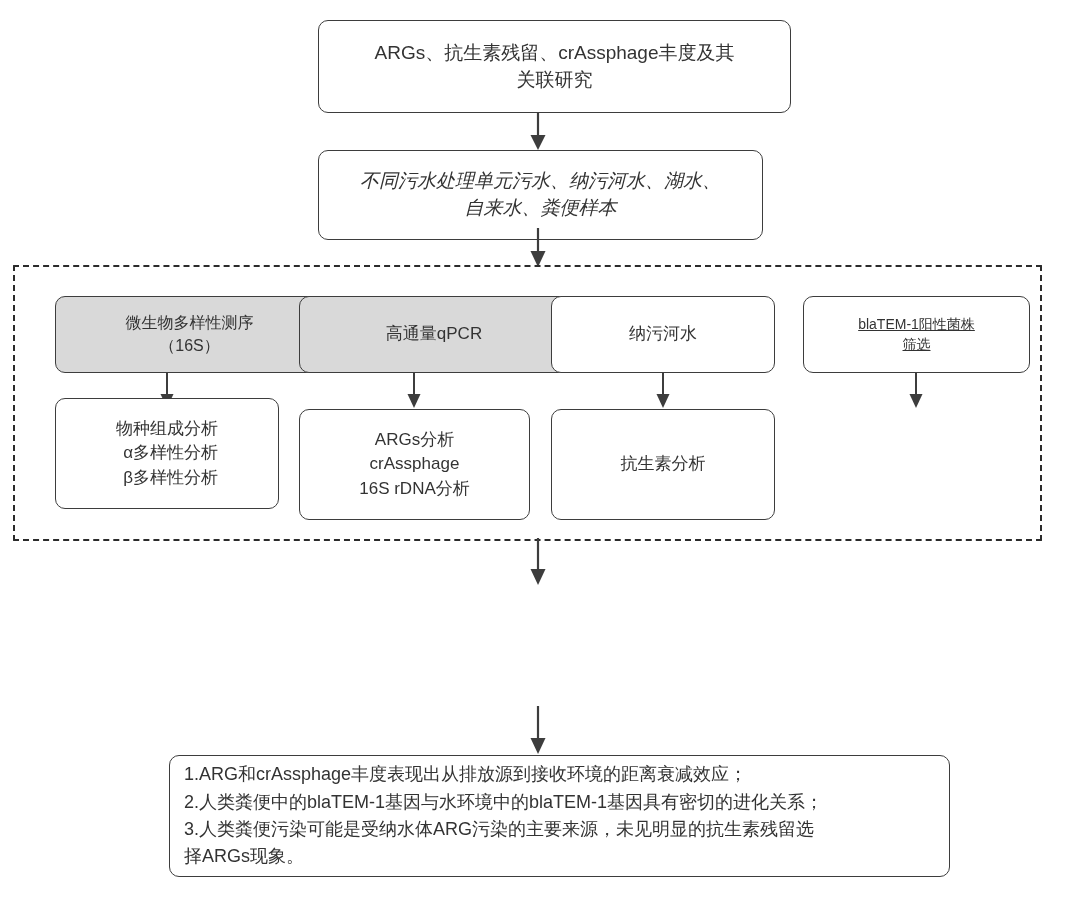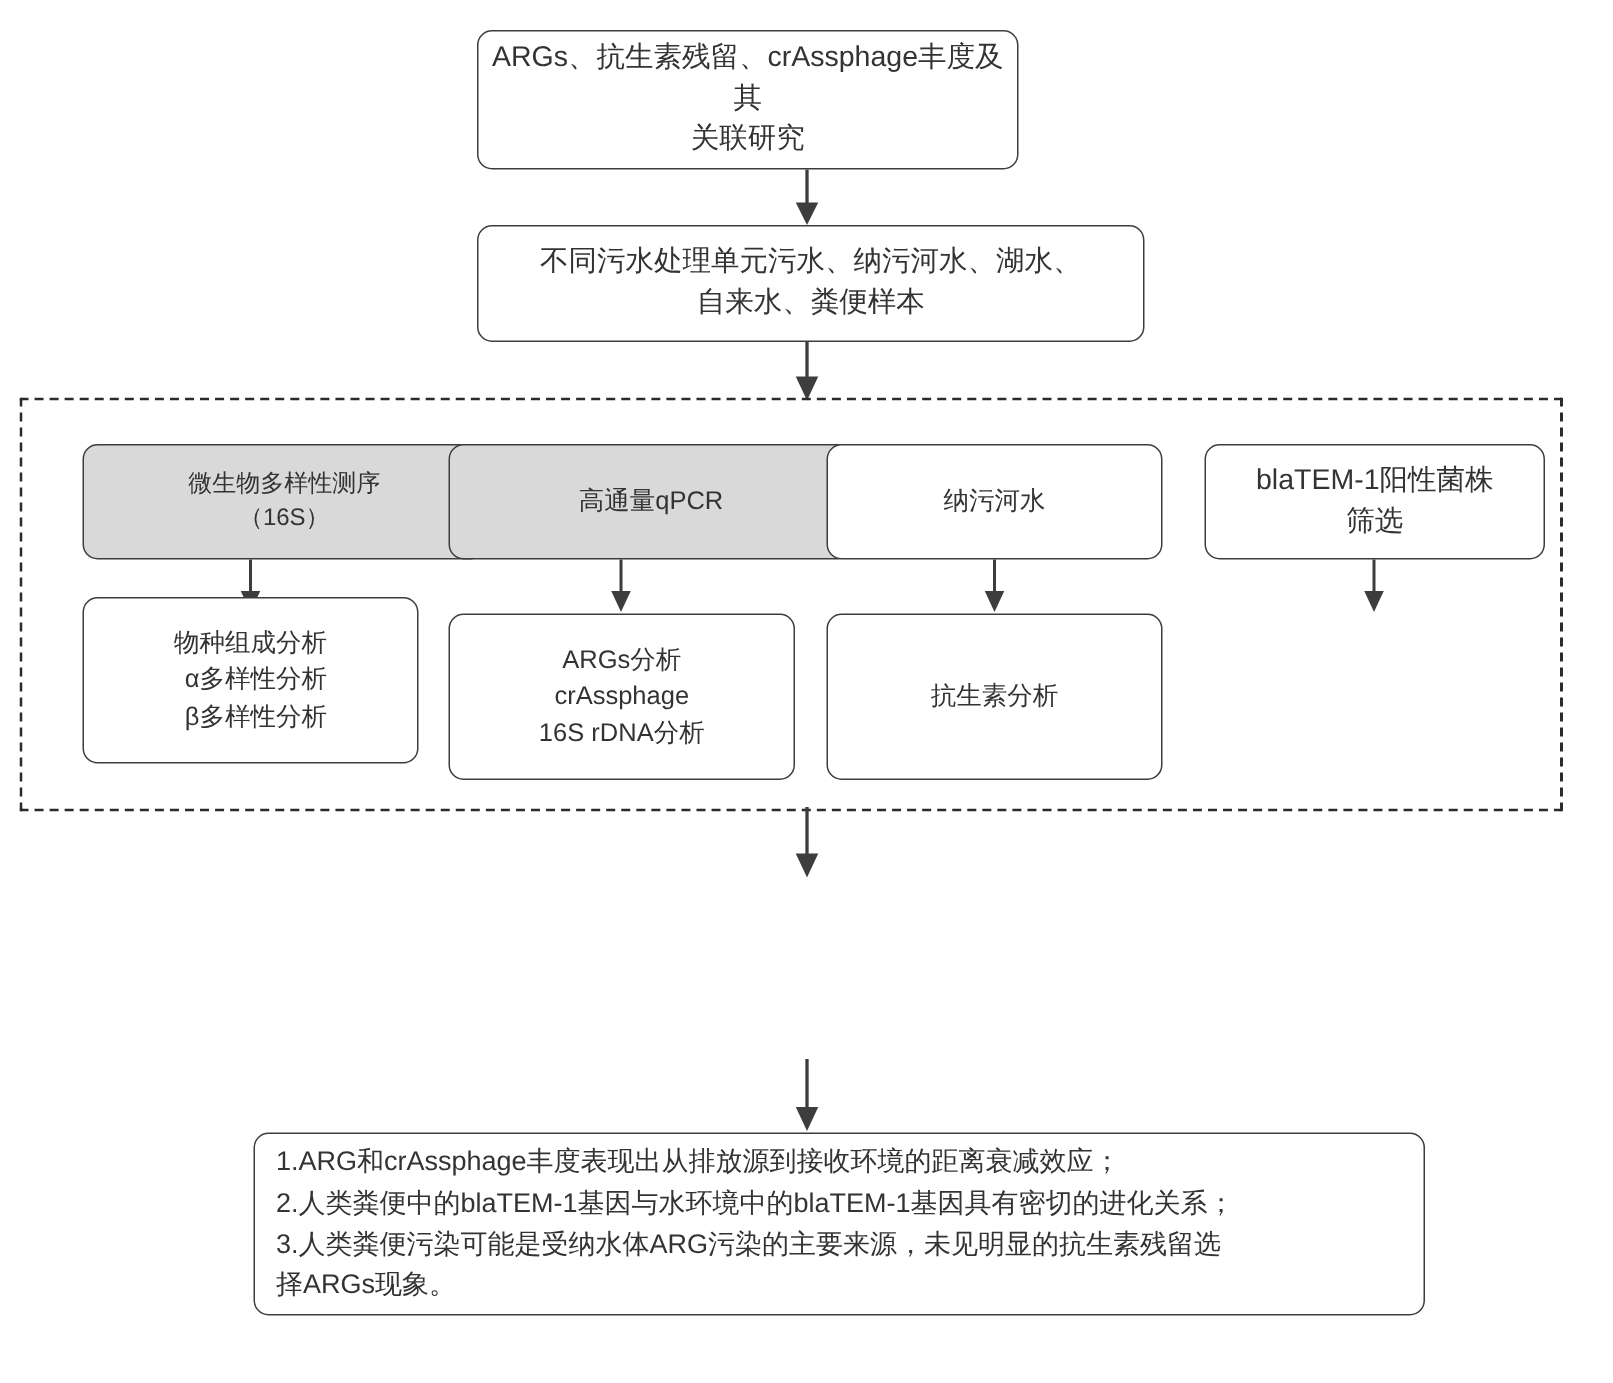--- a/index.html
+++ b/index.html
@@ -63,50 +63,50 @@
   .connector svg {
     display: block;
     overflow: visible;
   }
 </style>
 </head>
 <body>
 
 <div id="canvas">
 
-  <div class="node" style="left:318px; top:20px; width:361px; height:93px; font-size:19px;">ARGs、抗生素残留、crAssphage丰度及其
+  <div class="node" style="left:318px; top:20px; width:473px; height:93px; font-size:19px;">ARGs、抗生素残留、crAssphage丰度及其
 关联研究</div>
 
   <div class="connector" style="left:527px; top:113px; width:22px; height:38px;">
     <svg width="22" height="38" viewBox="0 0 22 38">
       <line x1="11" y1="0" x2="11" y2="24" stroke="#3d3d3d" stroke-width="2.2"></line>
       <polygon points="3.5,22 18.5,22 11,37" fill="#3d3d3d"></polygon>
     </svg>
   </div>
 
-  <div class="node" style="left:318px; top:150px; width:445px; height:78px; font-size:19px;">不同污水处理单元污水、纳污河水、湖水、
+  <div class="node" style="left:318px; top:150px; width:445px; height:90px; font-size:19px;font-style:italic;">不同污水处理单元污水、纳污河水、湖水、
 自来水、粪便样本</div>
 
   <div class="connector" style="left:527px; top:228px; width:22px; height:42px;">
     <svg width="22" height="42" viewBox="0 0 22 42">
       <line x1="11" y1="0" x2="11" y2="25" stroke="#3d3d3d" stroke-width="2.2"></line>
       <polygon points="3.5,23 18.5,23 11,39" fill="#3d3d3d"></polygon>
     </svg>
   </div>
 
   <div class="group-box" style="left:13px; top:265px; width:1029px; height:276px;"></div>
 
   <div class="node shaded" style="left:55px; top:296px; width:269px; height:77px; font-size:16px;">微生物多样性测序
 （16S）</div>
 
   <div class="node shaded" style="left:299px; top:296px; width:270px; height:77px; font-size:17px;">高通量qPCR</div>
 
   <div class="node" style="left:551px; top:296px; width:224px; height:77px; font-size:17px;">纳污河水</div>
 
-  <div class="node" style="left:803px; top:296px; width:227px; height:77px; font-size:19px;">blaTEM-1阳性菌株
+  <div class="node" style="left:803px; top:296px; width:227px; height:77px; font-size:14px;text-decoration:underline;">blaTEM-1阳性菌株
 筛选</div>
 
   <div class="connector" style="left:157px; top:373px; width:20px; height:37px;">
     <svg width="20" height="37" viewBox="0 0 20 37">
       <line x1="10" y1="0" x2="10" y2="22" stroke="#3d3d3d" stroke-width="2"></line>
       <polygon points="3.5,21 16.5,21 10,35" fill="#3d3d3d"></polygon>
     </svg>
   </div>
 
   <div class="connector" style="left:404px; top:373px; width:20px; height:37px;">

